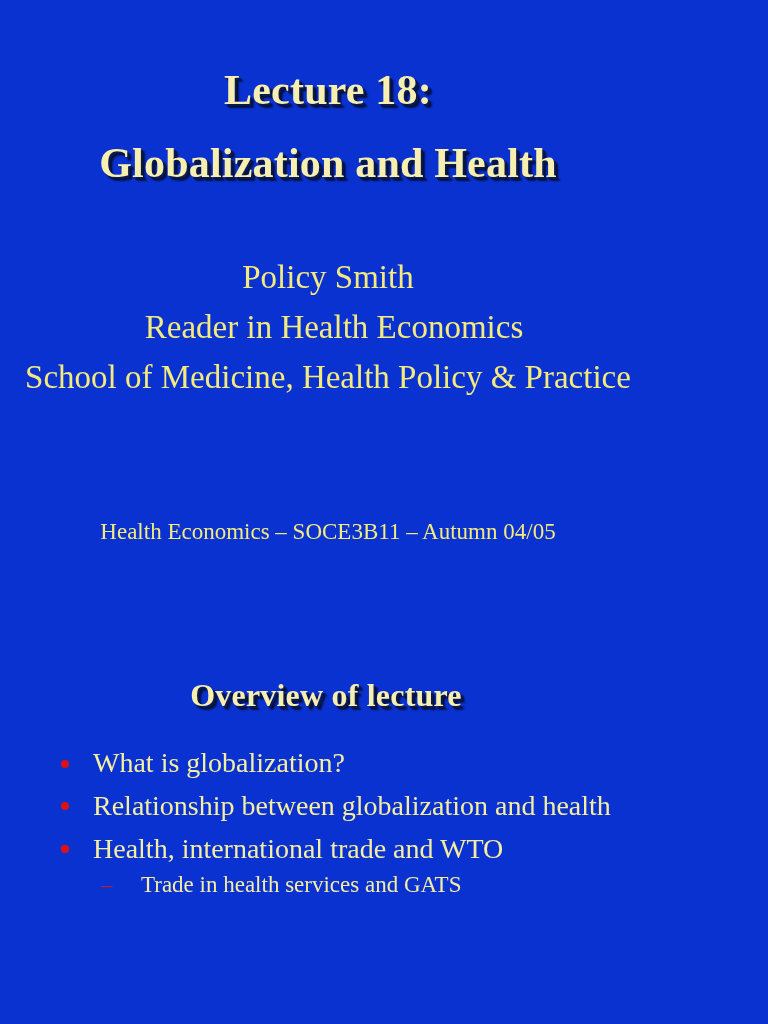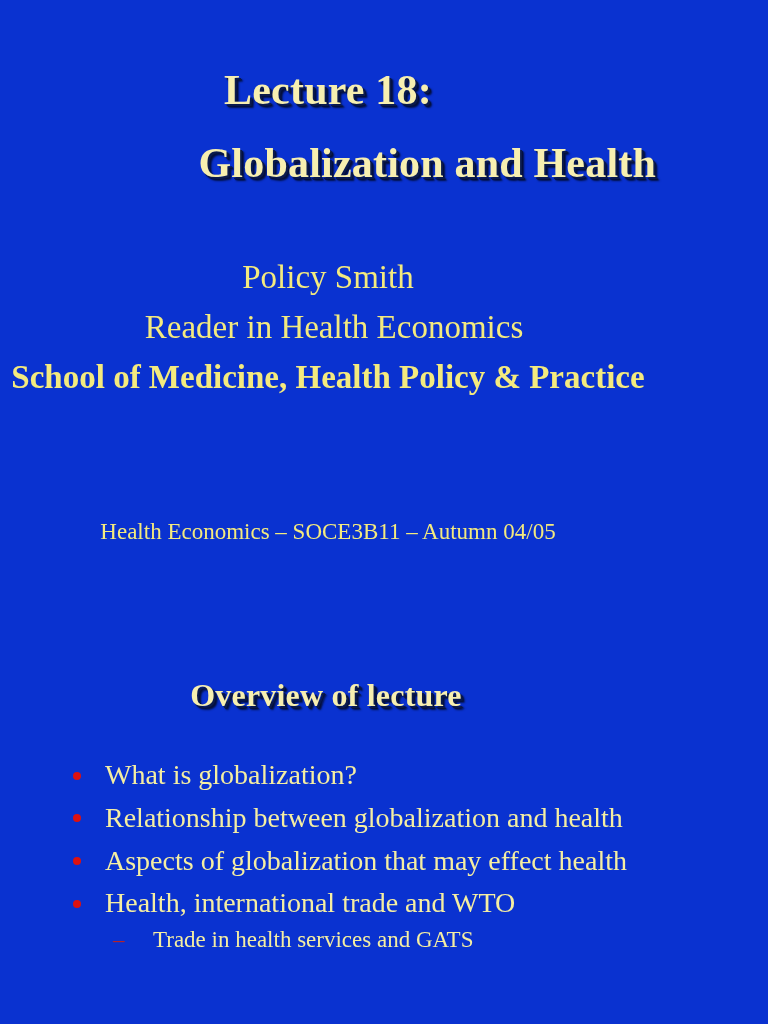--- a/index.html
+++ b/index.html
@@ -60,39 +60,38 @@
     right: 0;
     font-size: 42px;
   }
 
   #title-line-2 {
     position: absolute;
     top: 113px;
     left: 0;
     right: 0;
     font-size: 42px;
-    text-align: right;
   }
 
   
   .byline {
     position: absolute;
     left: 0;
     right: 0;
     text-align: center;
     color: #f4ea7e;
     font-size: 33px;
     font-weight: normal;
     line-height: 1.02;
     white-space: nowrap;
   }
 
   #presenter-name   { top: 261px; }
   #presenter-role   { top: 311px; padding-left: 12px; }
-  #presenter-school { top: 361px; font-weight: bold; }
+  #presenter-school { top: 361px; }
 
   #course-line {
     position: absolute;
     top: 503px;
     left: 0;
     right: 0;
     text-align: center;
     color: #f4ea7e;
     font-size: 23px;
     font-weight: normal;
@@ -108,21 +107,21 @@
     right: 4px;
     font-size: 32px;
   }
 
   #overview-bullet-list {
     position: absolute;
     top: 145px;
     left: 55px;
     right: 14px;
     list-style: none;
-    margin: 12px;
+    margin: 0;
     padding: 0;
   }
 
   .bullet-item {
     position: relative;
     padding-left: 38px;
     margin: 0 0 7px 0;
     color: #f5eea2;
     font-size: 28px;
     line-height: 1.28;
@@ -196,21 +195,20 @@
         <span>What is globalization?</span>
       </li>
 
       <li class="bullet-item">
         <span class="bullet-marker"></span>
         <span>Relationship between globalization and health</span>
       </li>
 
       <li class="bullet-item">
         <span class="bullet-marker"></span>
-        <span>Aspects of globalization that may effect health</span>
       </li>
 
       <li class="bullet-item">
         <span class="bullet-marker"></span>
         <span>Health, international trade and WTO</span>
 
         <ul class="sub-bullet-list">
           <li class="sub-bullet-item">
             <span class="sub-bullet-marker">–</span>
             <span>Trade in health services and GATS</span>

